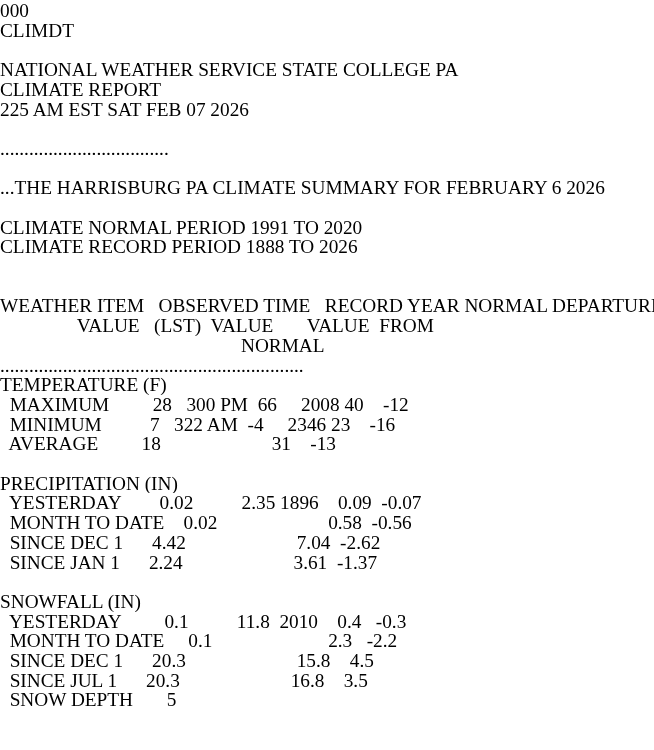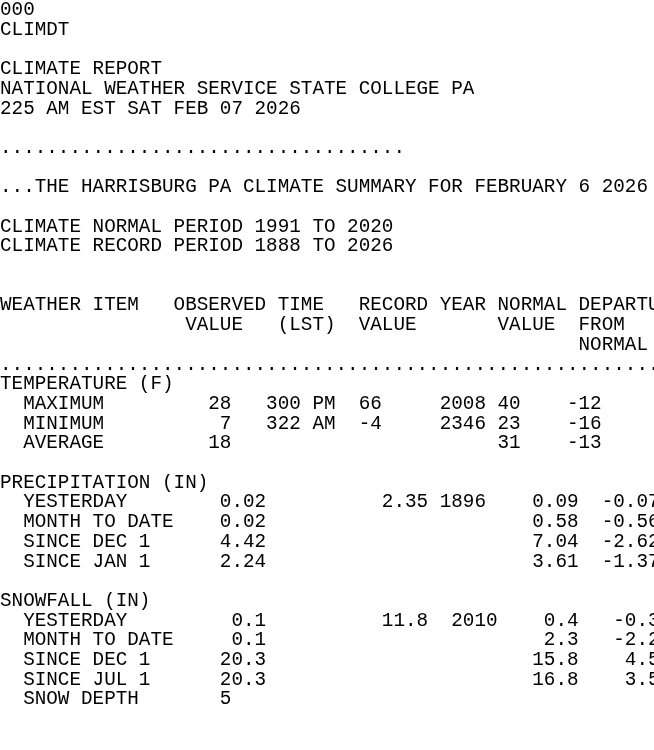--- a/index.html
+++ b/index.html
@@ -13,39 +13,39 @@
     overflow: hidden;
   }
   .report {
     width: 654px;
     height: 750px;
     overflow: hidden;
     padding-top: 1px;
     box-sizing: border-box;
     background: #ffffff;
     color: #000000;
-    font-family: Liberation Mono, monospace;
+    font-family: Liberation Serif, serif;
     font-size: 19.3px;
     line-height: 19.7px;
   }
   .line {
     white-space: pre;
     min-height: 19.7px;
     overflow: hidden;
   }
 </style>
 </head>
 <body>
 
 <div class="report">
     <div class="line">000</div>
     <div class="line">CLIMDT</div>
     <div class="line"></div>
+    <div class="line">NATIONAL WEATHER SERVICE STATE COLLEGE PA</div>
     <div class="line">CLIMATE REPORT</div>
-    <div class="line">NATIONAL WEATHER SERVICE STATE COLLEGE PA</div>
     <div class="line">225 AM EST SAT FEB 07 2026</div>
     <div class="line"></div>
     <div class="line">...................................</div>
     <div class="line"></div>
     <div class="line">...THE HARRISBURG PA CLIMATE SUMMARY FOR FEBRUARY 6 2026</div>
     <div class="line"></div>
     <div class="line">CLIMATE NORMAL PERIOD 1991 TO 2020</div>
     <div class="line">CLIMATE RECORD PERIOD 1888 TO 2026</div>
     <div class="line"></div>
     <div class="line"></div>

